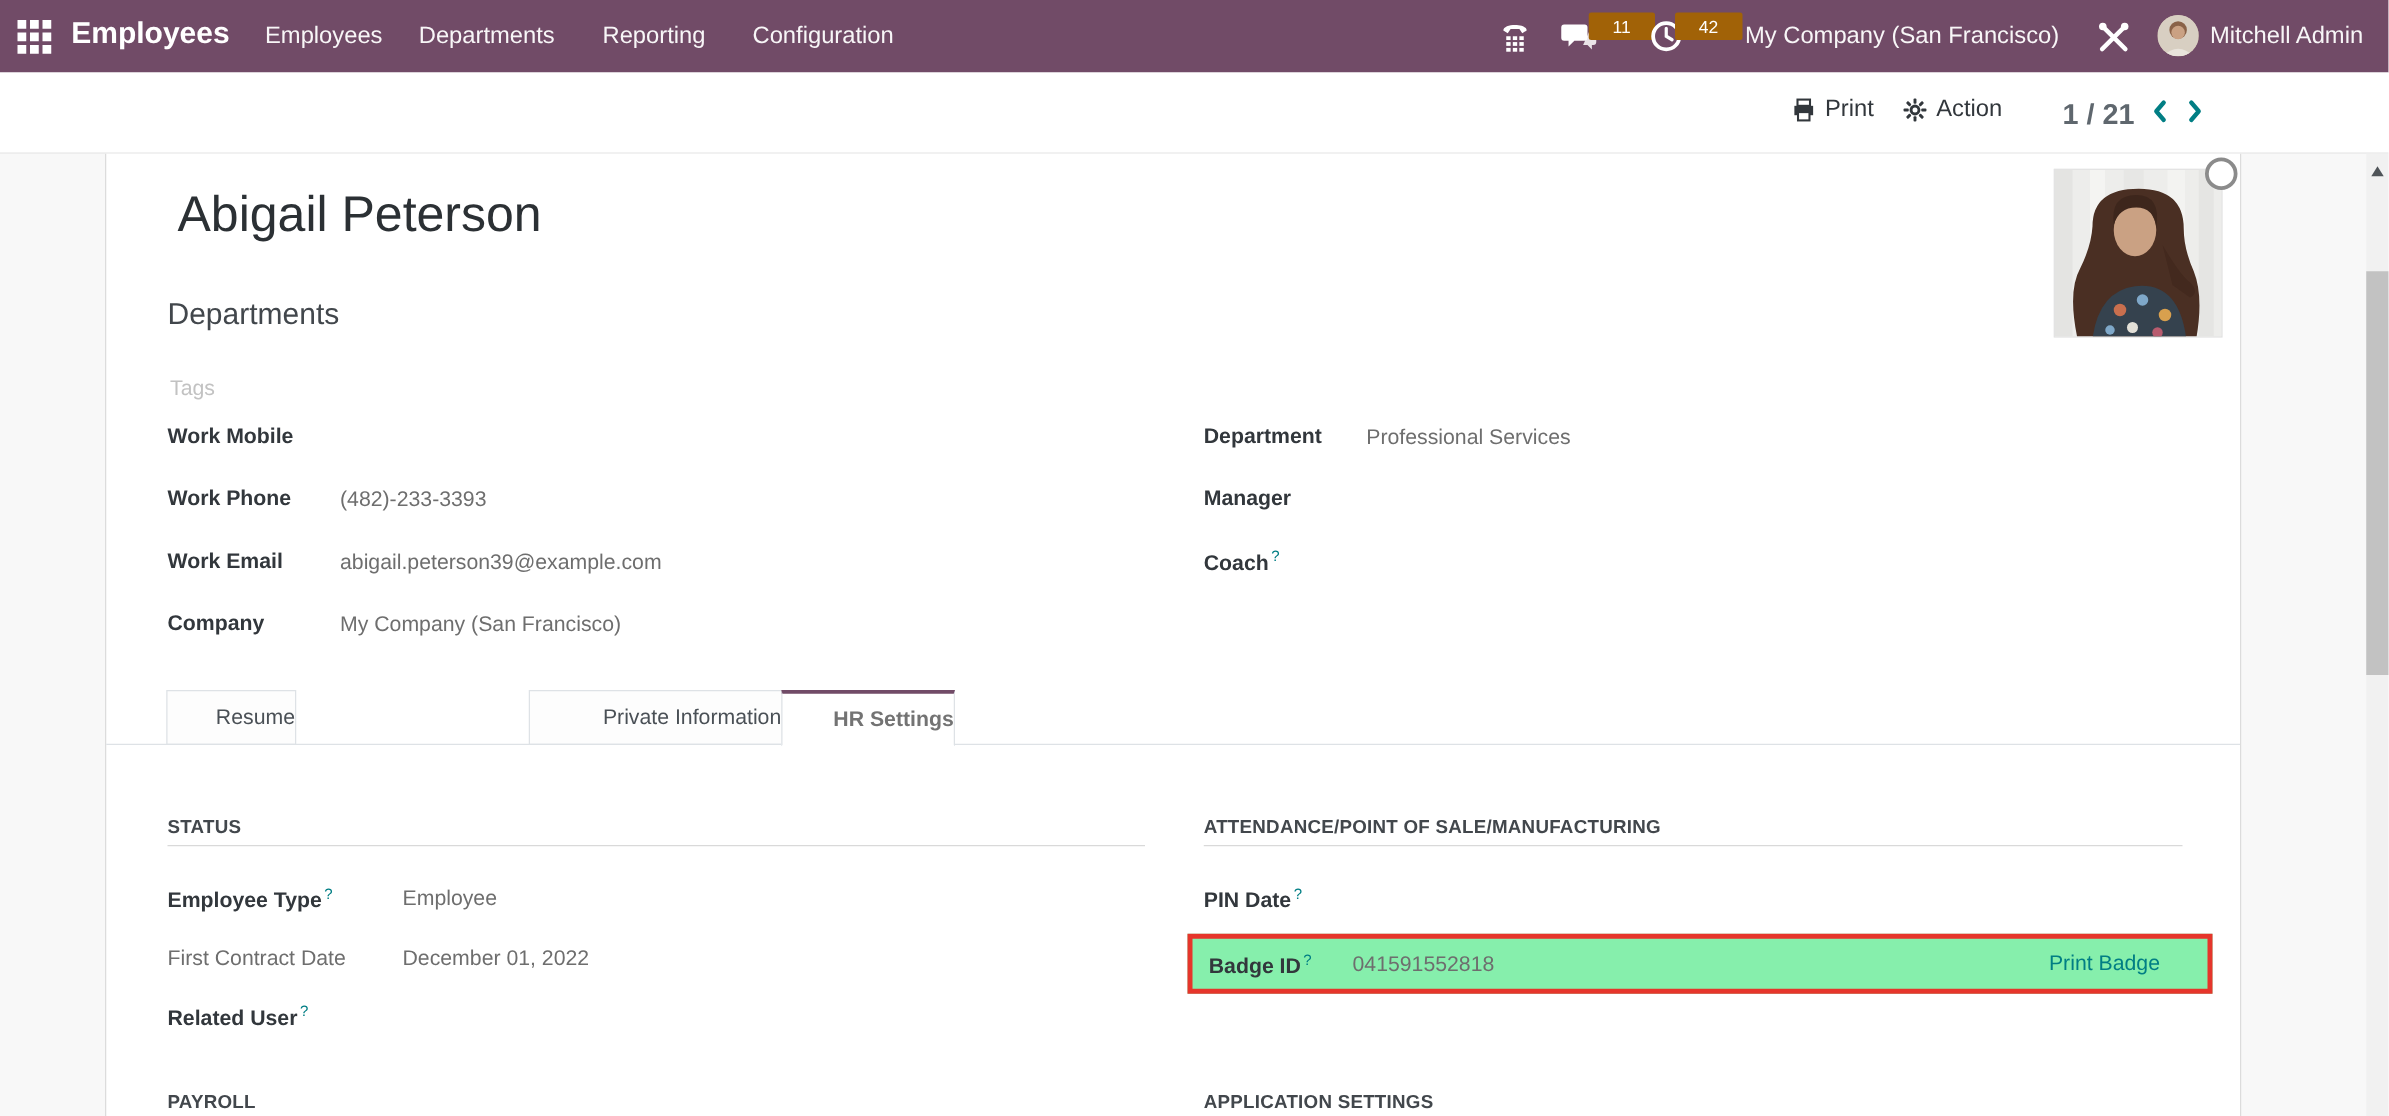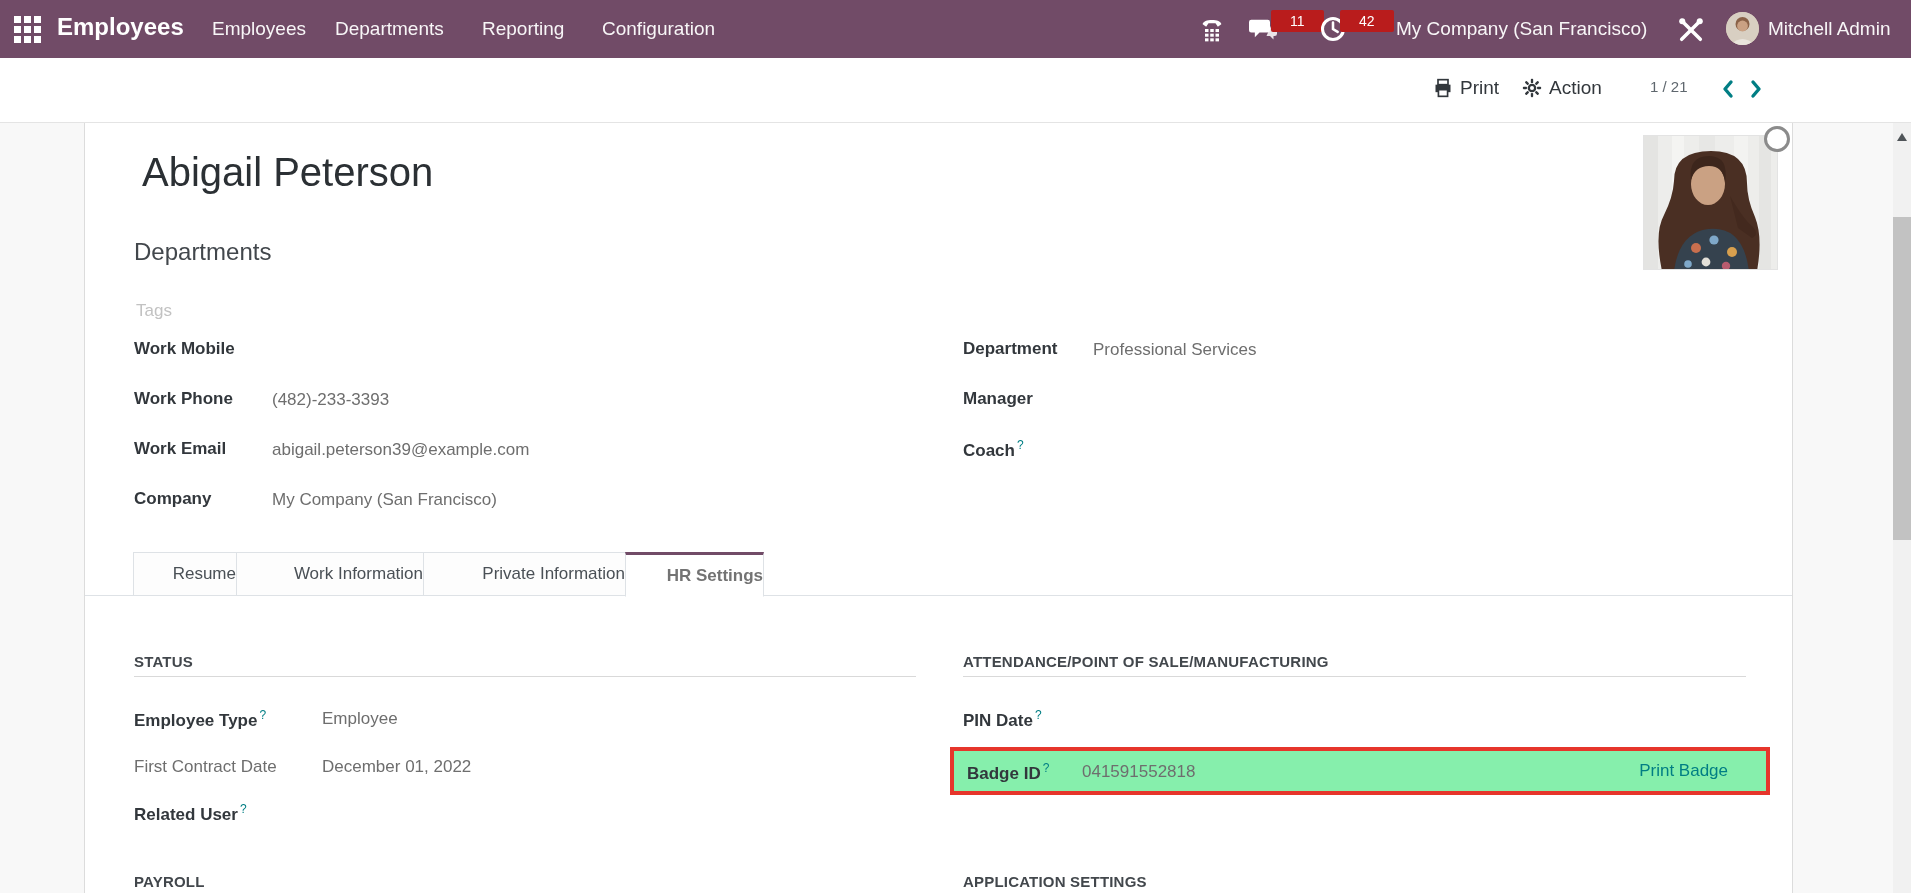--- a/index.html
+++ b/index.html
@@ -8,31 +8,31 @@
   #app { position:relative; width:1911px; height:893px; overflow:hidden; background:#fff; }
   .abs { position:absolute; }
 
   
   .navbar { position:absolute; left:0; top:0; width:1911px; height:58px; background:#714B67; color:#fff; }
   .grid-icon { position:absolute; left:14px; top:16px; width:27px; height:27px;
     display:grid; grid-template-columns:repeat(3,1fr); grid-template-rows:repeat(3,1fr); gap:3px; }
   .grid-icon span { background:#fff; }
   .app-title { position:absolute; left:57px; top:13px; font-size:24px; font-weight:700; color:#fff; }
   .nav-item { position:absolute; top:18px; font-size:19px; color:rgba(255,255,255,.95); cursor:pointer; white-space:nowrap; }
-  .nav-badge { position:absolute; top:10px; height:22px; min-width:26px; padding:0 19px; background:#b91c1c; color:#fff;
+  .nav-badge { position:absolute; top:10px; height:22px; min-width:26px; padding:0 19px; background:#a16207; color:#fff;
     font-size:14px; line-height:22px; text-align:center; border-radius:2px; }
   .nav-icon { position:absolute; top:15px; width:30px; height:28px; }
   .nav-avatar { position:absolute; top:12px; width:33px; height:33px; border-radius:50%; overflow:hidden; background:#cbb9a8; }
 
   
   .control-panel { position:absolute; left:0; top:58px; width:1911px; height:65px; background:#fff; border-bottom:1px solid #e4e4e4; }
   .breadcrumb { position:absolute; left:16px; top:17px; font-size:24px; color:#42474c; white-space:nowrap; }
   .breadcrumb .bc-root { color:#017E84; cursor:pointer; }
   .cp-btn { position:absolute; top:19px; font-size:19px; color:#32373c; cursor:pointer; display:flex; align-items:center; gap:7px; }
-  .pager-text { position:absolute; top:20px; font-size:15px; color:#5f676e; }
+  .pager-text { position:absolute; top:20px; font-size:23px; color:#5f676e;font-weight:bold; }
   .pager-arrow { position:absolute; top:20px; cursor:pointer; }
   .create-btn { position:absolute; left:1800px; top:68px; width:75px; height:40px; background:#fff; border:1px solid #017E84;
     border-radius:3px; color:#017E84; font-size:19px; text-align:center; line-height:38px; cursor:pointer; }
 
   
   .content-bg { position:absolute; left:0; top:123px; width:1911px; height:770px; background:#f8f8f8; }
   .sheet { position:absolute; left:84px; top:123px; width:1709px; height:770px; background:#fff;
     border-left:1px solid #dcdcdc; border-right:1px solid #dcdcdc; }
 
   .emp-name { position:absolute; left:142px; top:150px; font-size:40px; color:#2b3034; font-weight:400; }
@@ -231,21 +231,20 @@
           <circle cx="62" cy="126" r="4.4" fill="#e3e0d8"></circle>
         <circle cx="82" cy="130" r="4.2" fill="#b85b6e"></circle>
           <circle cx="44" cy="128" r="3.8" fill="#7fa8c9"></circle>
       </g>
       <path d="M86 60 q14 24 22 30 q8 8 0 12 l-14 -10 z" fill="#43291e"></path>
     </svg>
   </div>
   <div class="photo-circle"></div>
 
   <div class="tab" style="left:133px; width:104px;">Resume</div>
-  <div class="tab" style="left:236px; width:188px;">Work Information</div>
   <div class="tab" style="left:423px; width:203px;">Private Information</div>
   <div class="tab active" style="left:625px; width:139px;">HR Settings</div>
   <div class="notebook-line"></div>
 
   <div class="section-header" style="left:134px; top:653px;">STATUS</div>
   <div class="section-line" style="left:134px; top:676px; width:782px;"></div>
 
   <div class="abs flabel" style="left:134px; top:708px;"><span>Employee Type</span><sup class="help">?</sup></div>
   <div class="abs fvalue" style="left:322px; top:709px;">Employee</div>
 

